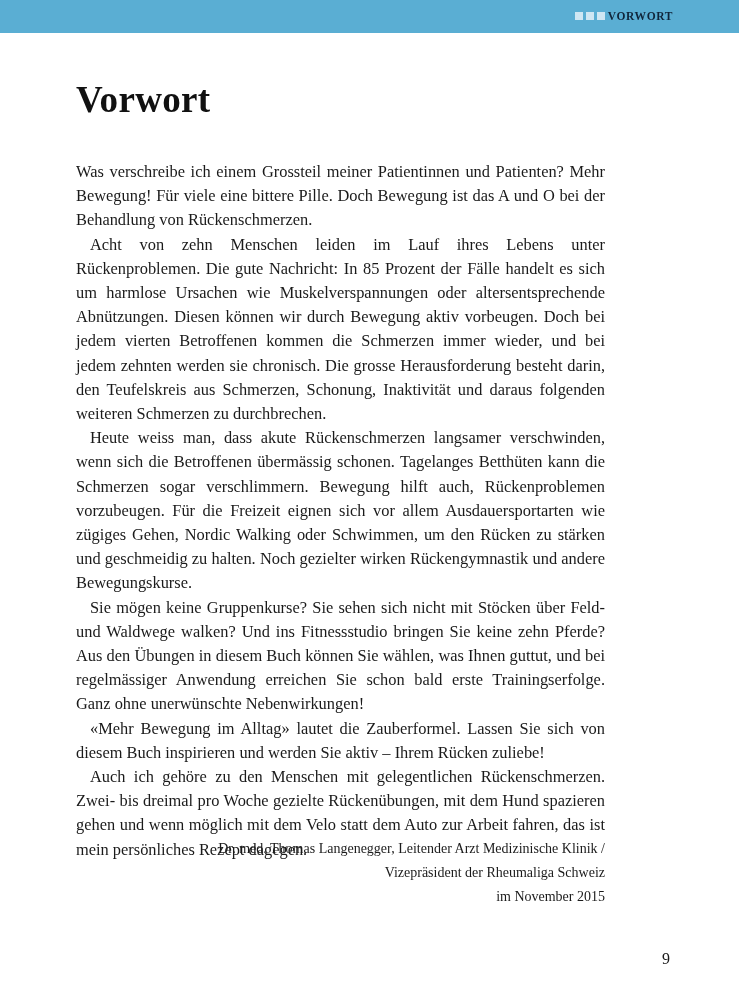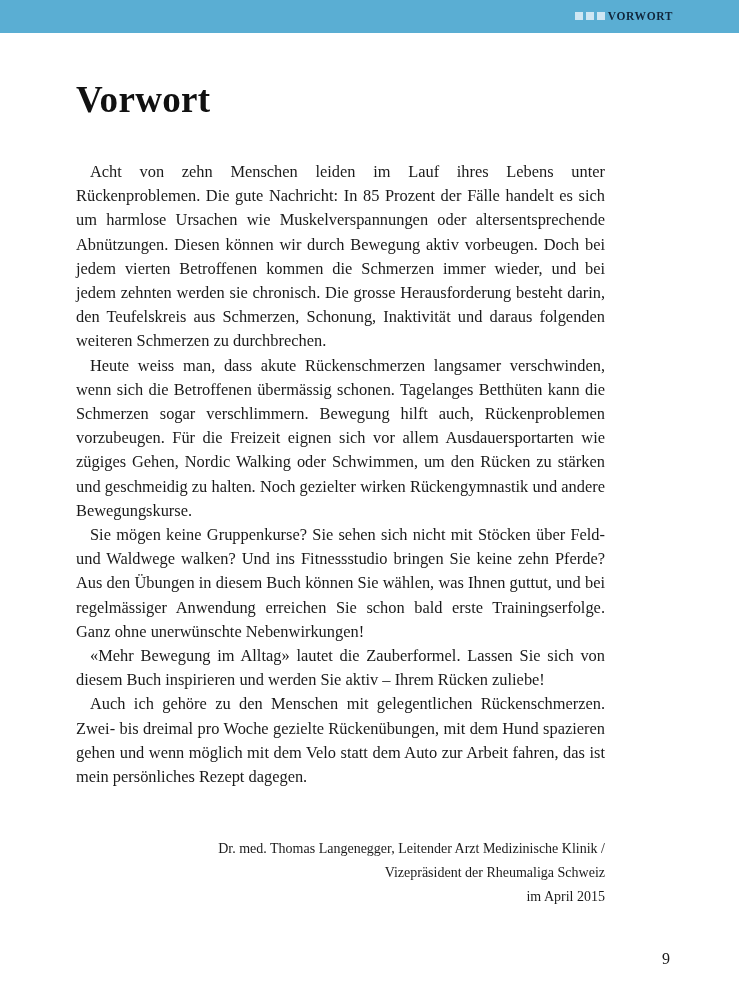--- a/index.html
+++ b/index.html
@@ -26,26 +26,27 @@
     <span class="sq"></span>
     <span class="sq"></span>
     <span class="sq"></span>
     <span class="runhead-label">VORWORT</span>
   </div>
 </div>
 
 <h1>Vorwort</h1>
 
 <div class="body-text">
+  <p>Was verschreibe ich einem Grossteil meiner Patientinnen und Patienten? Mehr Bewegung! Für viele eine bittere Pille. Doch Bewegung ist das A und O bei der Behandlung von Rückenschmerzen.</p>
   <p class="indent">Acht von zehn Menschen leiden im Lauf ihres Lebens unter Rückenproblemen. Die gute Nachricht: In 85 Prozent der Fälle handelt es sich um harmlose Ursachen wie Muskelverspannungen oder altersentsprechende Abnützungen. Diesen können wir durch Bewegung aktiv vorbeugen. Doch bei jedem vierten Betroffenen kommen die Schmerzen immer wieder, und bei jedem zehnten werden sie chronisch. Die grosse Herausforderung besteht darin, den Teufelskreis aus Schmerzen, Schonung, Inaktivität und daraus folgenden weiteren Schmerzen zu durchbrechen.</p>
   <p class="indent">Heute weiss man, dass akute Rückenschmerzen langsamer verschwinden, wenn sich die Betroffenen übermässig schonen. Tagelanges Betthüten kann die Schmerzen sogar verschlimmern. Bewegung hilft auch, Rückenproblemen vorzubeugen. Für die Freizeit eignen sich vor allem Ausdauersportarten wie zügiges Gehen, Nordic Walking oder Schwimmen, um den Rücken zu stärken und geschmeidig zu halten. Noch gezielter wirken Rückengymnastik und andere Bewegungskurse.</p>
   <p class="indent">Sie mögen keine Gruppenkurse? Sie sehen sich nicht mit Stöcken über Feld- und Waldwege walken? Und ins Fitnessstudio bringen Sie keine zehn Pferde? Aus den Übungen in diesem Buch können Sie wählen, was Ihnen guttut, und bei regelmässiger Anwendung erreichen Sie schon bald erste Trainingserfolge. Ganz ohne unerwünschte Nebenwirkungen!</p>
   <p class="indent">«Mehr Bewegung im Alltag» lautet die Zauberformel. Lassen Sie sich von diesem Buch inspirieren und werden Sie aktiv – Ihrem Rücken zuliebe!</p>
   <p class="indent">Auch ich gehöre zu den Menschen mit gelegentlichen Rückenschmerzen. Zwei- bis dreimal pro Woche gezielte Rückenübungen, mit dem Hund spazieren gehen und wenn möglich mit dem Velo statt dem Auto zur Arbeit fahren, das ist mein persönliches Rezept dagegen.</p>
 </div>
 
 <div class="sig">
   <div>Dr. med. Thomas Langenegger, Leitender Arzt Medizinische Klinik /</div>
   <div>Vizepräsident der Rheumaliga Schweiz</div>
-  <div>im April 2015</div>
+  <div>im November 2015</div>
 </div>
 
 <div class="pagenum">9</div>
 
 </body></html>

